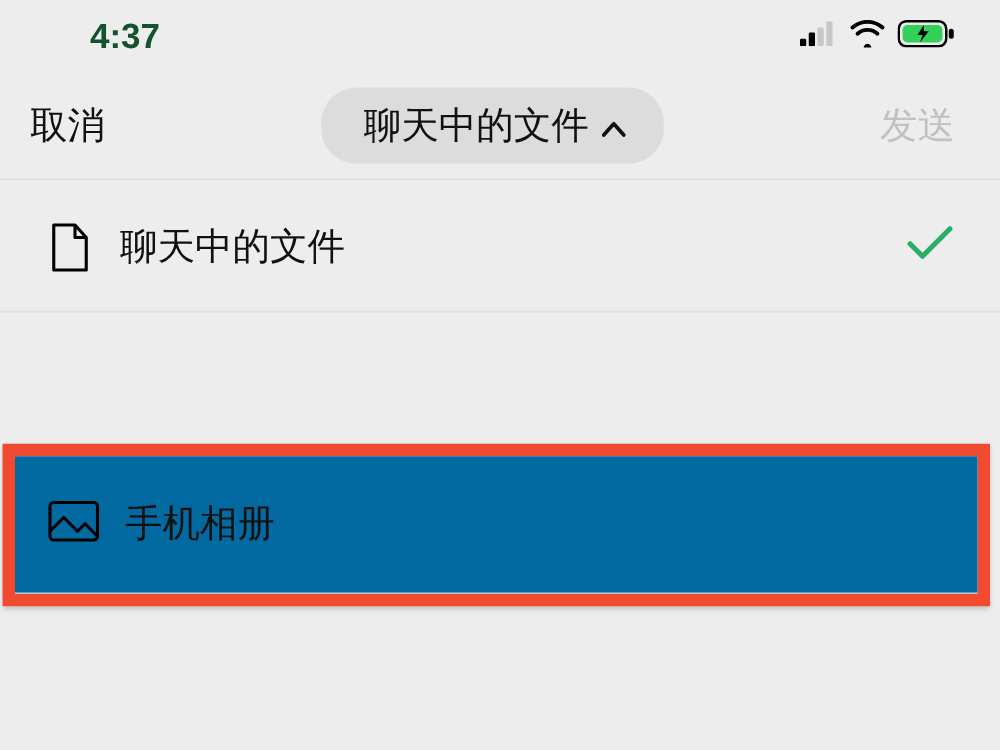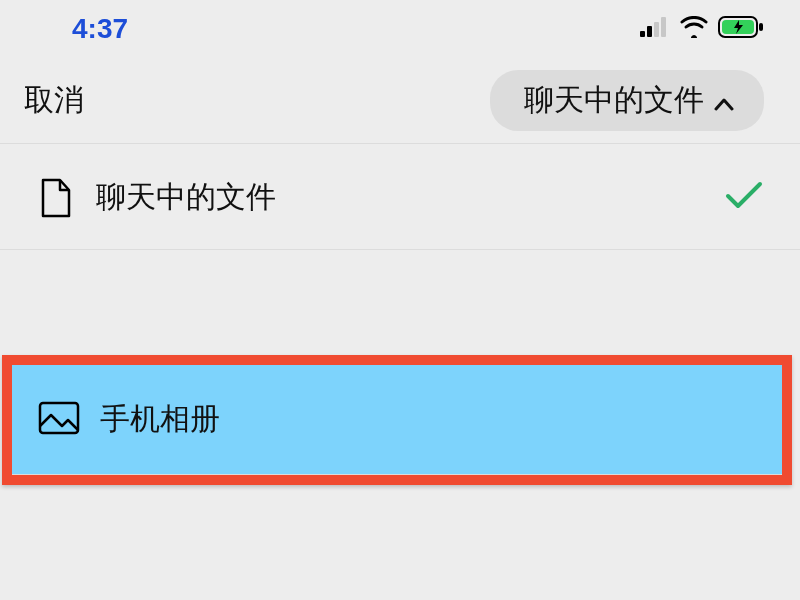--- a/index.html
+++ b/index.html
@@ -14,21 +14,21 @@
     .status-bar {
       height: 58px;
       display: flex;
       align-items: center;
       justify-content: space-between;
       padding: 0 36px 0 72px;
     }
     .status-time {
       font-size: 28px;
       font-weight: 600;
-      color: #1d4ed8;
+      color: #14532d;
     }
     .status-icons {
       display: flex;
       align-items: center;
       gap: 10px;
     }
     .nav-bar {
       height: 86px;
       display: flex;
       align-items: center;
@@ -95,21 +95,21 @@
     }
     .highlight-inner {
       position: absolute;
       left: 12px;
       right: 18px;
       top: 365px;
       height: 110px;
       display: flex;
       align-items: center;
       padding: 0 26px;
-      background: #7dd3fc;
+      background: #0369a1;
       border-bottom: 1px solid #dcdcdc;
     }
   </style>
 </head>
 <body>
 
 <div class="status-bar">
   <div class="status-time">4:37</div>
   <div class="status-icons">
     <span>
@@ -141,20 +141,21 @@
 <div class="nav-bar">
   <div class="cancel-btn">取消</div>
   <div class="title-pill">
     <span>聊天中的文件</span>
     <span>
       <svg width="20" height="14" viewBox="0 0 20 14">
         <path d="M2 12 L10 3 L18 12" stroke="#111" stroke-width="3" fill="none" stroke-linecap="round" stroke-linejoin="round"></path>
       </svg>
     </span>
   </div>
+  <div class="send-btn">发送</div>
 </div>
 
 <div class="list">
 
   <div class="row">
     <span class="icon-wrap">
       <svg width="32" height="40" viewBox="0 0 32 40">
         <path d="M3 2 L20 2 L29 12 L29 38 L3 38 Z" stroke="#000" stroke-width="2.5" fill="none" stroke-linejoin="round"></path>
         <path d="M20 2 L20 12 L29 12" stroke="#000" stroke-width="2.5" fill="none" stroke-linejoin="round"></path>
       </svg>

